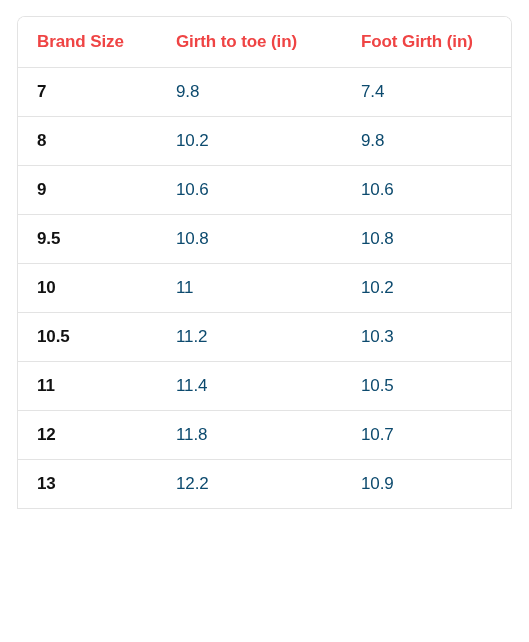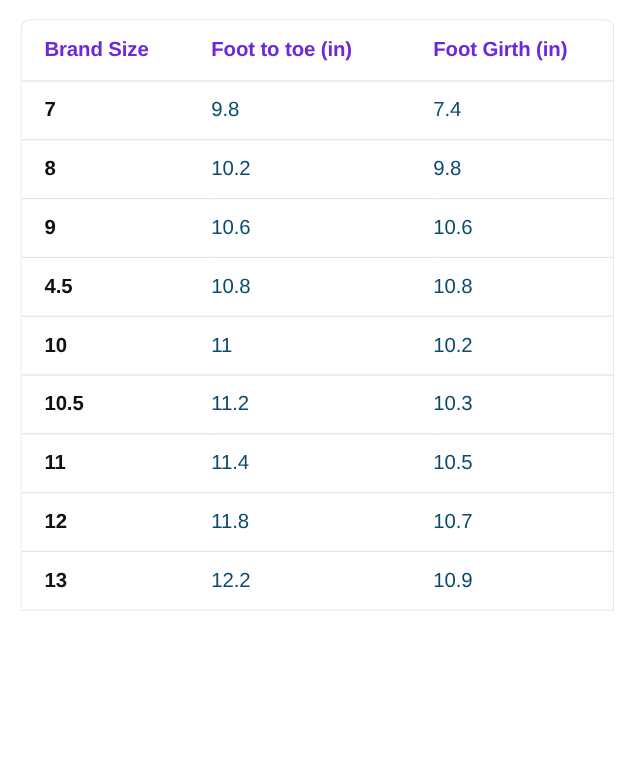--- a/index.html
+++ b/index.html
@@ -45,21 +45,21 @@
   }
 
   table.size-table col.c1 { width: 158px; }
   table.size-table col.c2 { width: 185px; }
   table.size-table col.c3 { width: 150px; }
 
   table.size-table thead th {
     text-align: left;
     font-size: 17px;
     font-weight: 700;
-    color: #6d28d9;
+    color: #ef4444;
     letter-spacing: -0.1px;
     padding: 0;
     height: 50px;
     line-height: 50px;
     vertical-align: middle;
     border-bottom: 1px solid #e3e3e3;
     white-space: nowrap;
     background: #ffffff;
   }
 
@@ -95,42 +95,42 @@
   <div class="size-table-card">
     <table class="size-table">
       <colgroup>
         <col class="c1">
         <col class="c2">
         <col class="c3">
       </colgroup>
       <thead>
         <tr>
           <th class="col-1">Brand Size</th>
-          <th class="col-2">Foot to toe (in)</th>
+          <th class="col-2">Girth to toe (in)</th>
           <th class="col-3">Foot Girth (in)</th>
         </tr>
       </thead>
       <tbody id="table-body">
           <tr>
             <td class="col-1 brand-cell">7</td>
             <td class="col-2">9.8</td>
             <td class="col-3">7.4</td>
           </tr>
           <tr>
             <td class="col-1 brand-cell">8</td>
             <td class="col-2">10.2</td>
             <td class="col-3">9.8</td>
           </tr>
           <tr>
             <td class="col-1 brand-cell">9</td>
             <td class="col-2">10.6</td>
             <td class="col-3">10.6</td>
           </tr>
           <tr>
-            <td class="col-1 brand-cell">4.5</td>
+            <td class="col-1 brand-cell">9.5</td>
             <td class="col-2">10.8</td>
             <td class="col-3">10.8</td>
           </tr>
           <tr>
             <td class="col-1 brand-cell">10</td>
             <td class="col-2">11</td>
             <td class="col-3">10.2</td>
           </tr>
           <tr>
             <td class="col-1 brand-cell">10.5</td>

